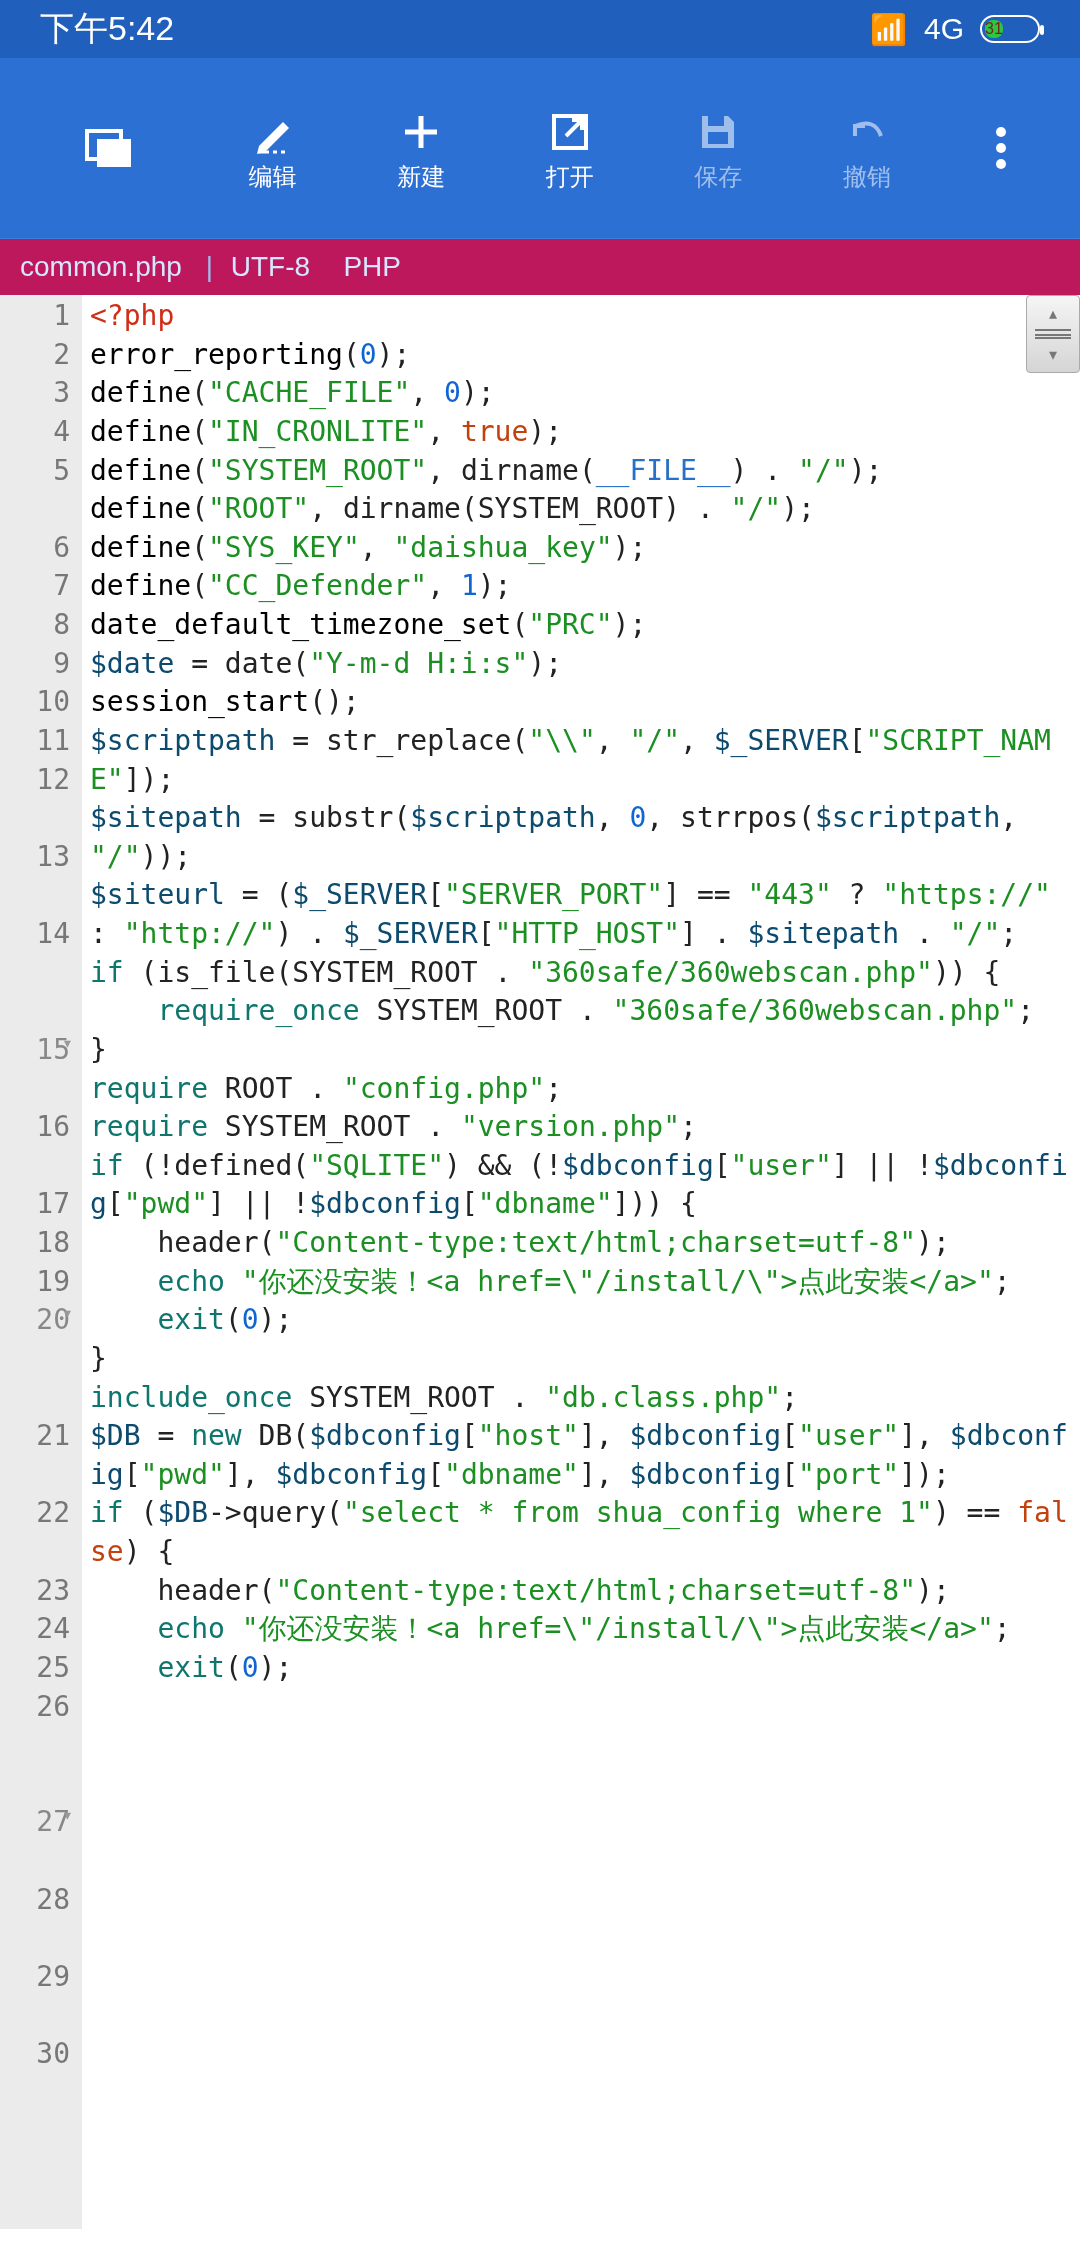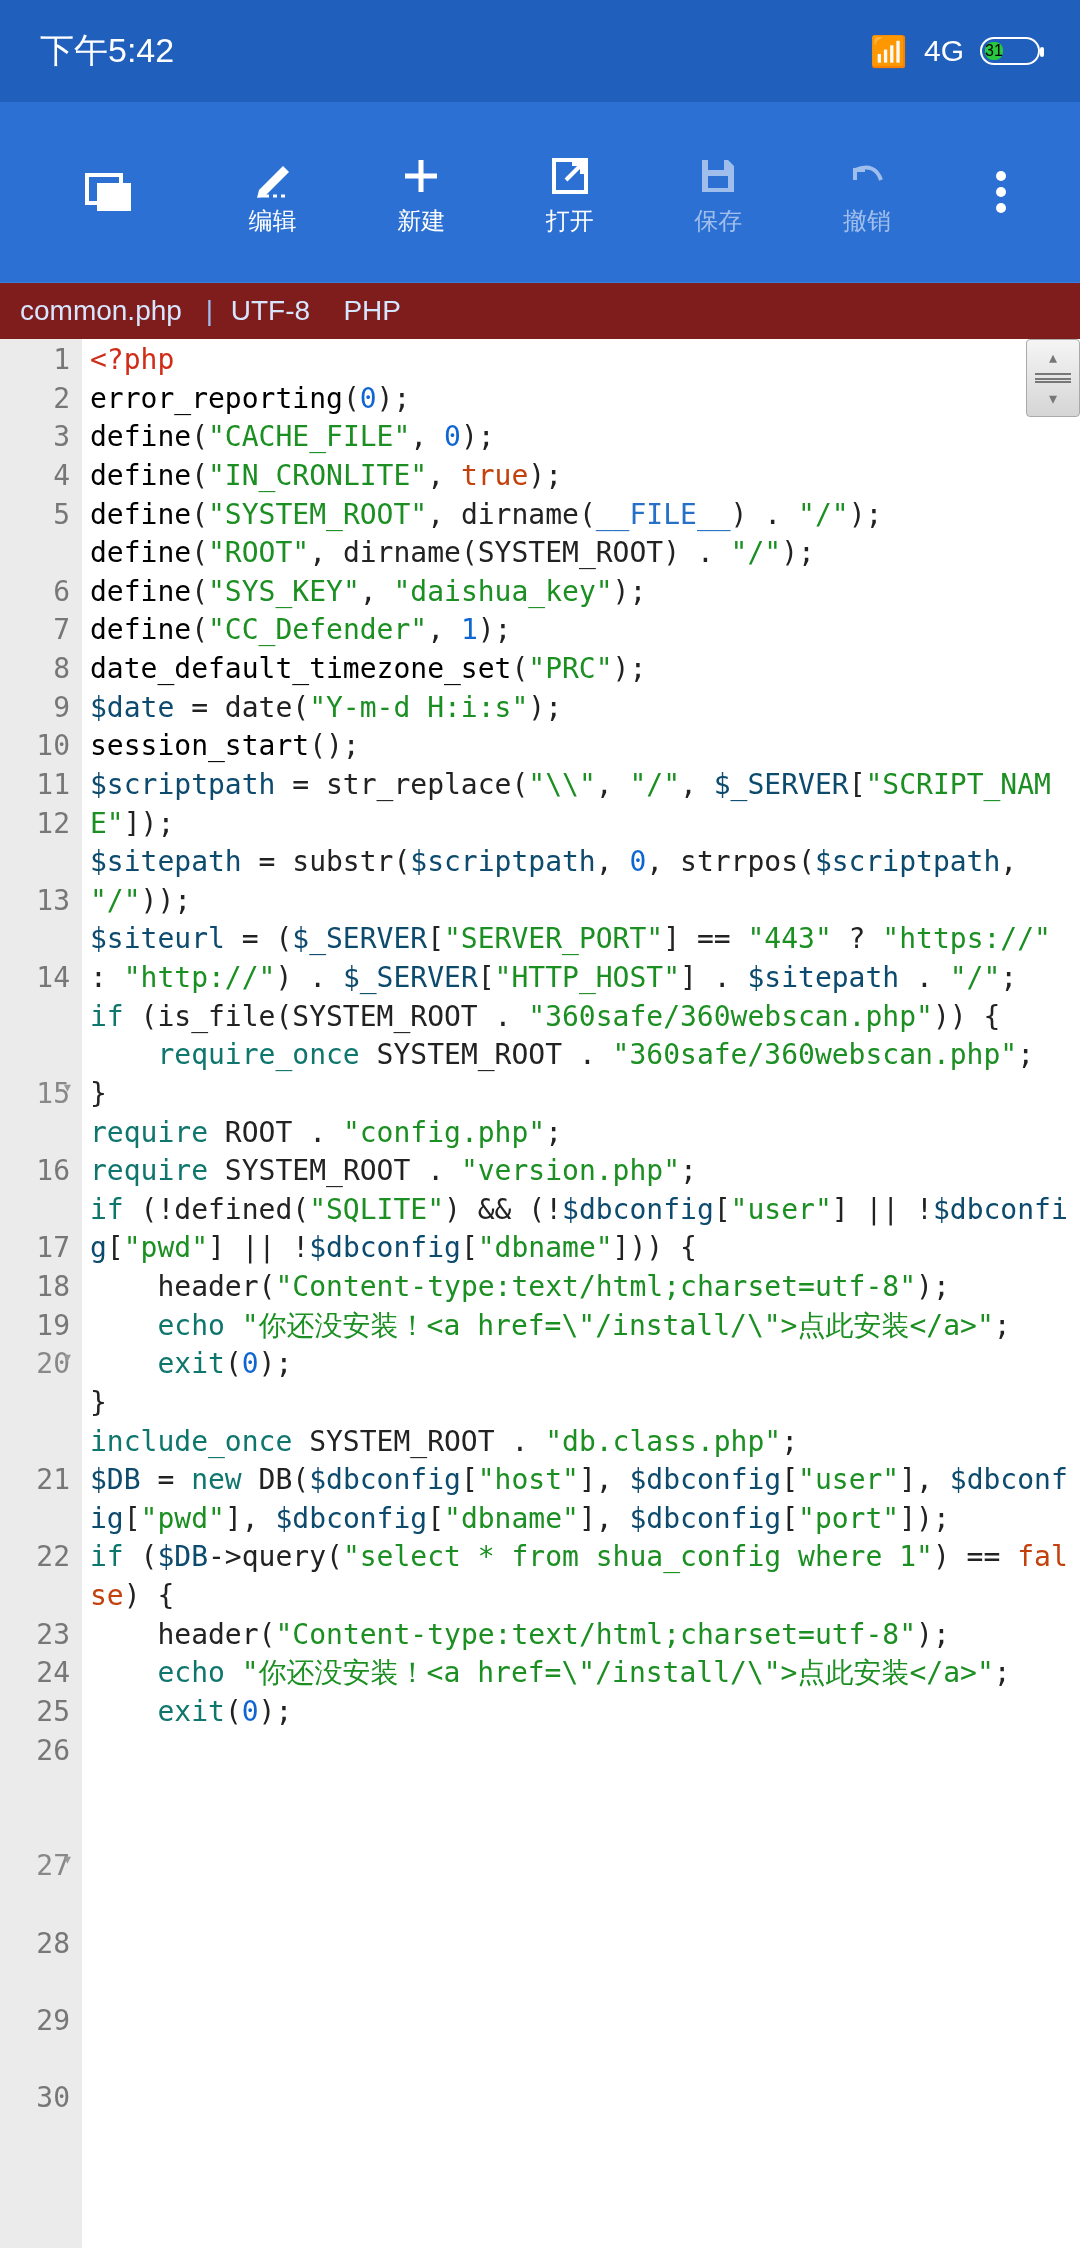--- a/index.html
+++ b/index.html
@@ -5,36 +5,36 @@
   * { margin: 0; padding: 0; box-sizing: border-box; }
   body {
     width: 1080px;
     height: 2248px;
     font-family: "Helvetica Neue", Arial, sans-serif;
     background: #fff;
     overflow: hidden;
     font-size: 28px;
   }
   .status-bar {
-    height: 102px;
+    height: 58px;
     background: #205fbb;
     color: #fff;
     display: flex;
     align-items: center;
     justify-content: space-between;
     padding: 0 40px;
     font-size: 34px;
   }
   .status-right { display: flex; align-items: center; gap: 16px; font-size: 30px; }
   .battery {
     width: 60px; height: 28px; border: 2px solid #fff; border-radius: 14px;
     position: relative; display: flex; align-items: center; padding: 3px;
   }
   .battery::after { content: ""; position: absolute; right: -6px; top: 8px; width: 4px; height: 10px; background: #fff; border-radius: 2px; }
-  .battery-fill { background: #29c93f; height: 100%; width: 36%; border-radius: 8px; display: flex; align-items: center; justify-content: center; font-size: 16px; color: #000000; }
+  .battery-fill { background: #29c93f; height: 100%; width: 36%; border-radius: 8px; display: flex; align-items: center; justify-content: center; font-size: 16px; color: #7f1d1d; }
   .toolbar {
     height: 180px;
     background: #2d70d4;
     display: flex;
     align-items: center;
     padding: 0 20px;
     gap: 0;
   }
   .toolbar-item {
     flex: 1;
@@ -44,21 +44,21 @@
     justify-content: center;
     color: #fff;
     gap: 1px;
   }
   .toolbar-item.disabled { opacity: 0.55; }
   .toolbar-label { font-size: 24px; }
   .toolbar-icon { width: 56px; height: 56px; display: flex; align-items: center; justify-content: center; }
   .toolbar-docs { flex: 1.2; }
   .toolbar-more { flex: 0.8; }
   .file-tab {
-    background: #7f1d1d;
+    background: #be185d;
     color: #d7e6ff;
     font-size: 28px;
     padding: 12px 20px;
     border-top: 1px solid #3c7ddb;
   }
   .file-tab span { margin-right: 10px; }
   .sep { color: #9fbef0; margin: 0 6px; }
   .editor {
     display: flex;
     height: calc(2248px - 80px - 180px - 54px);

